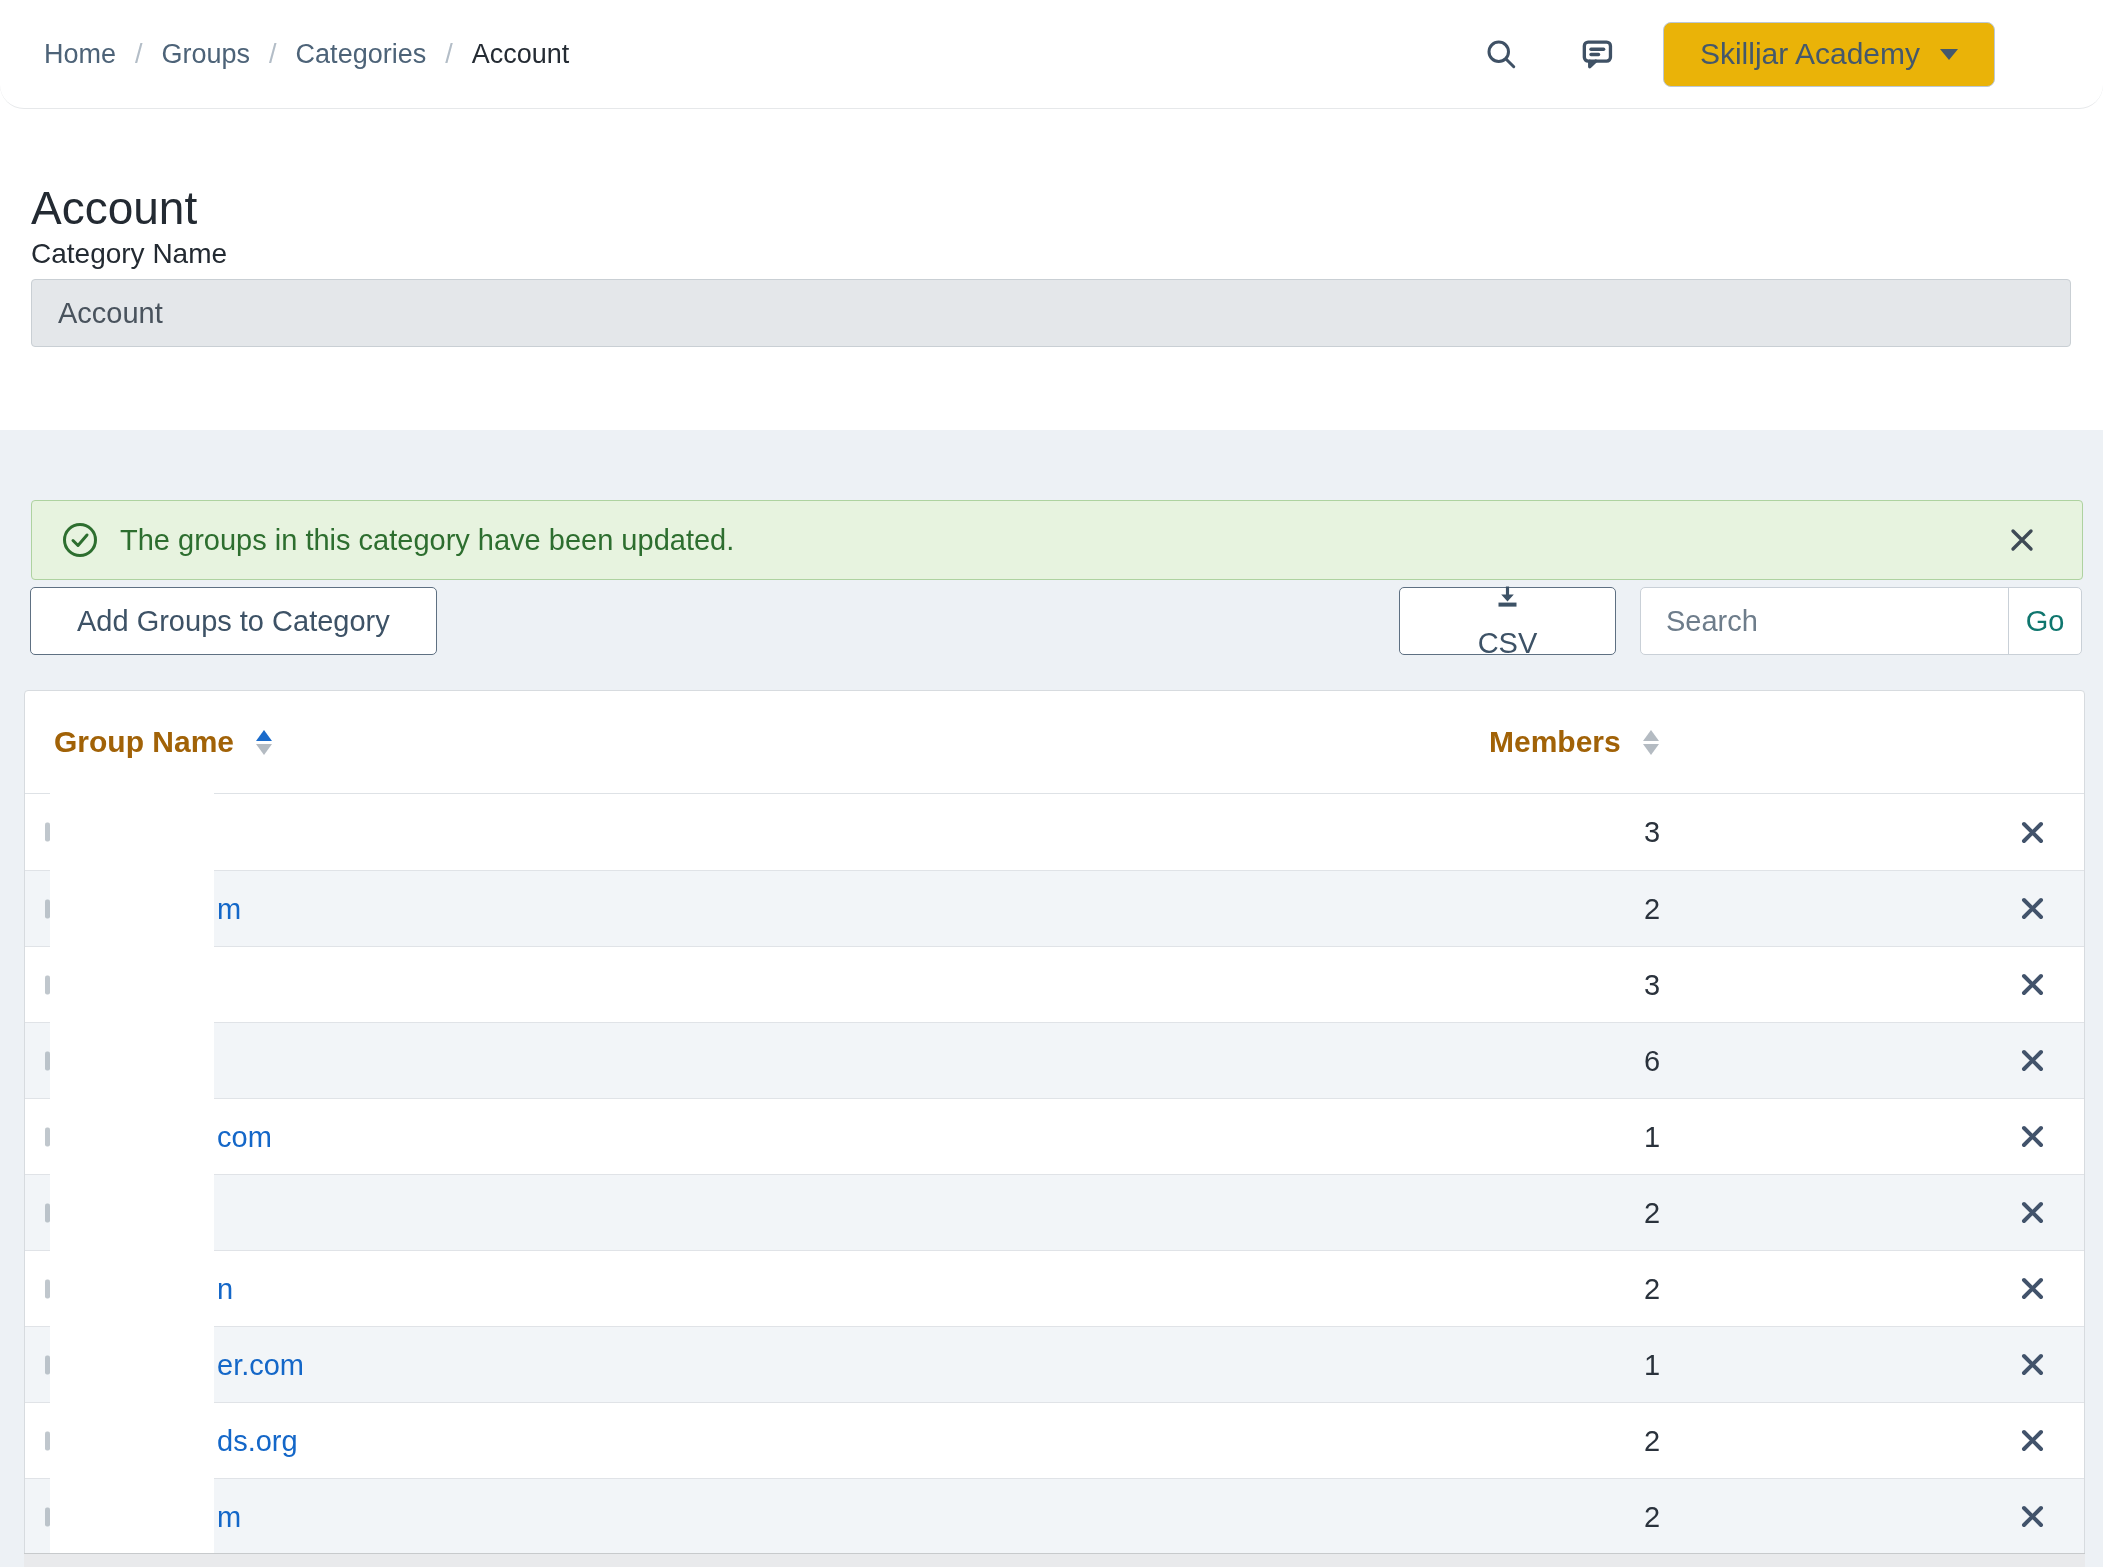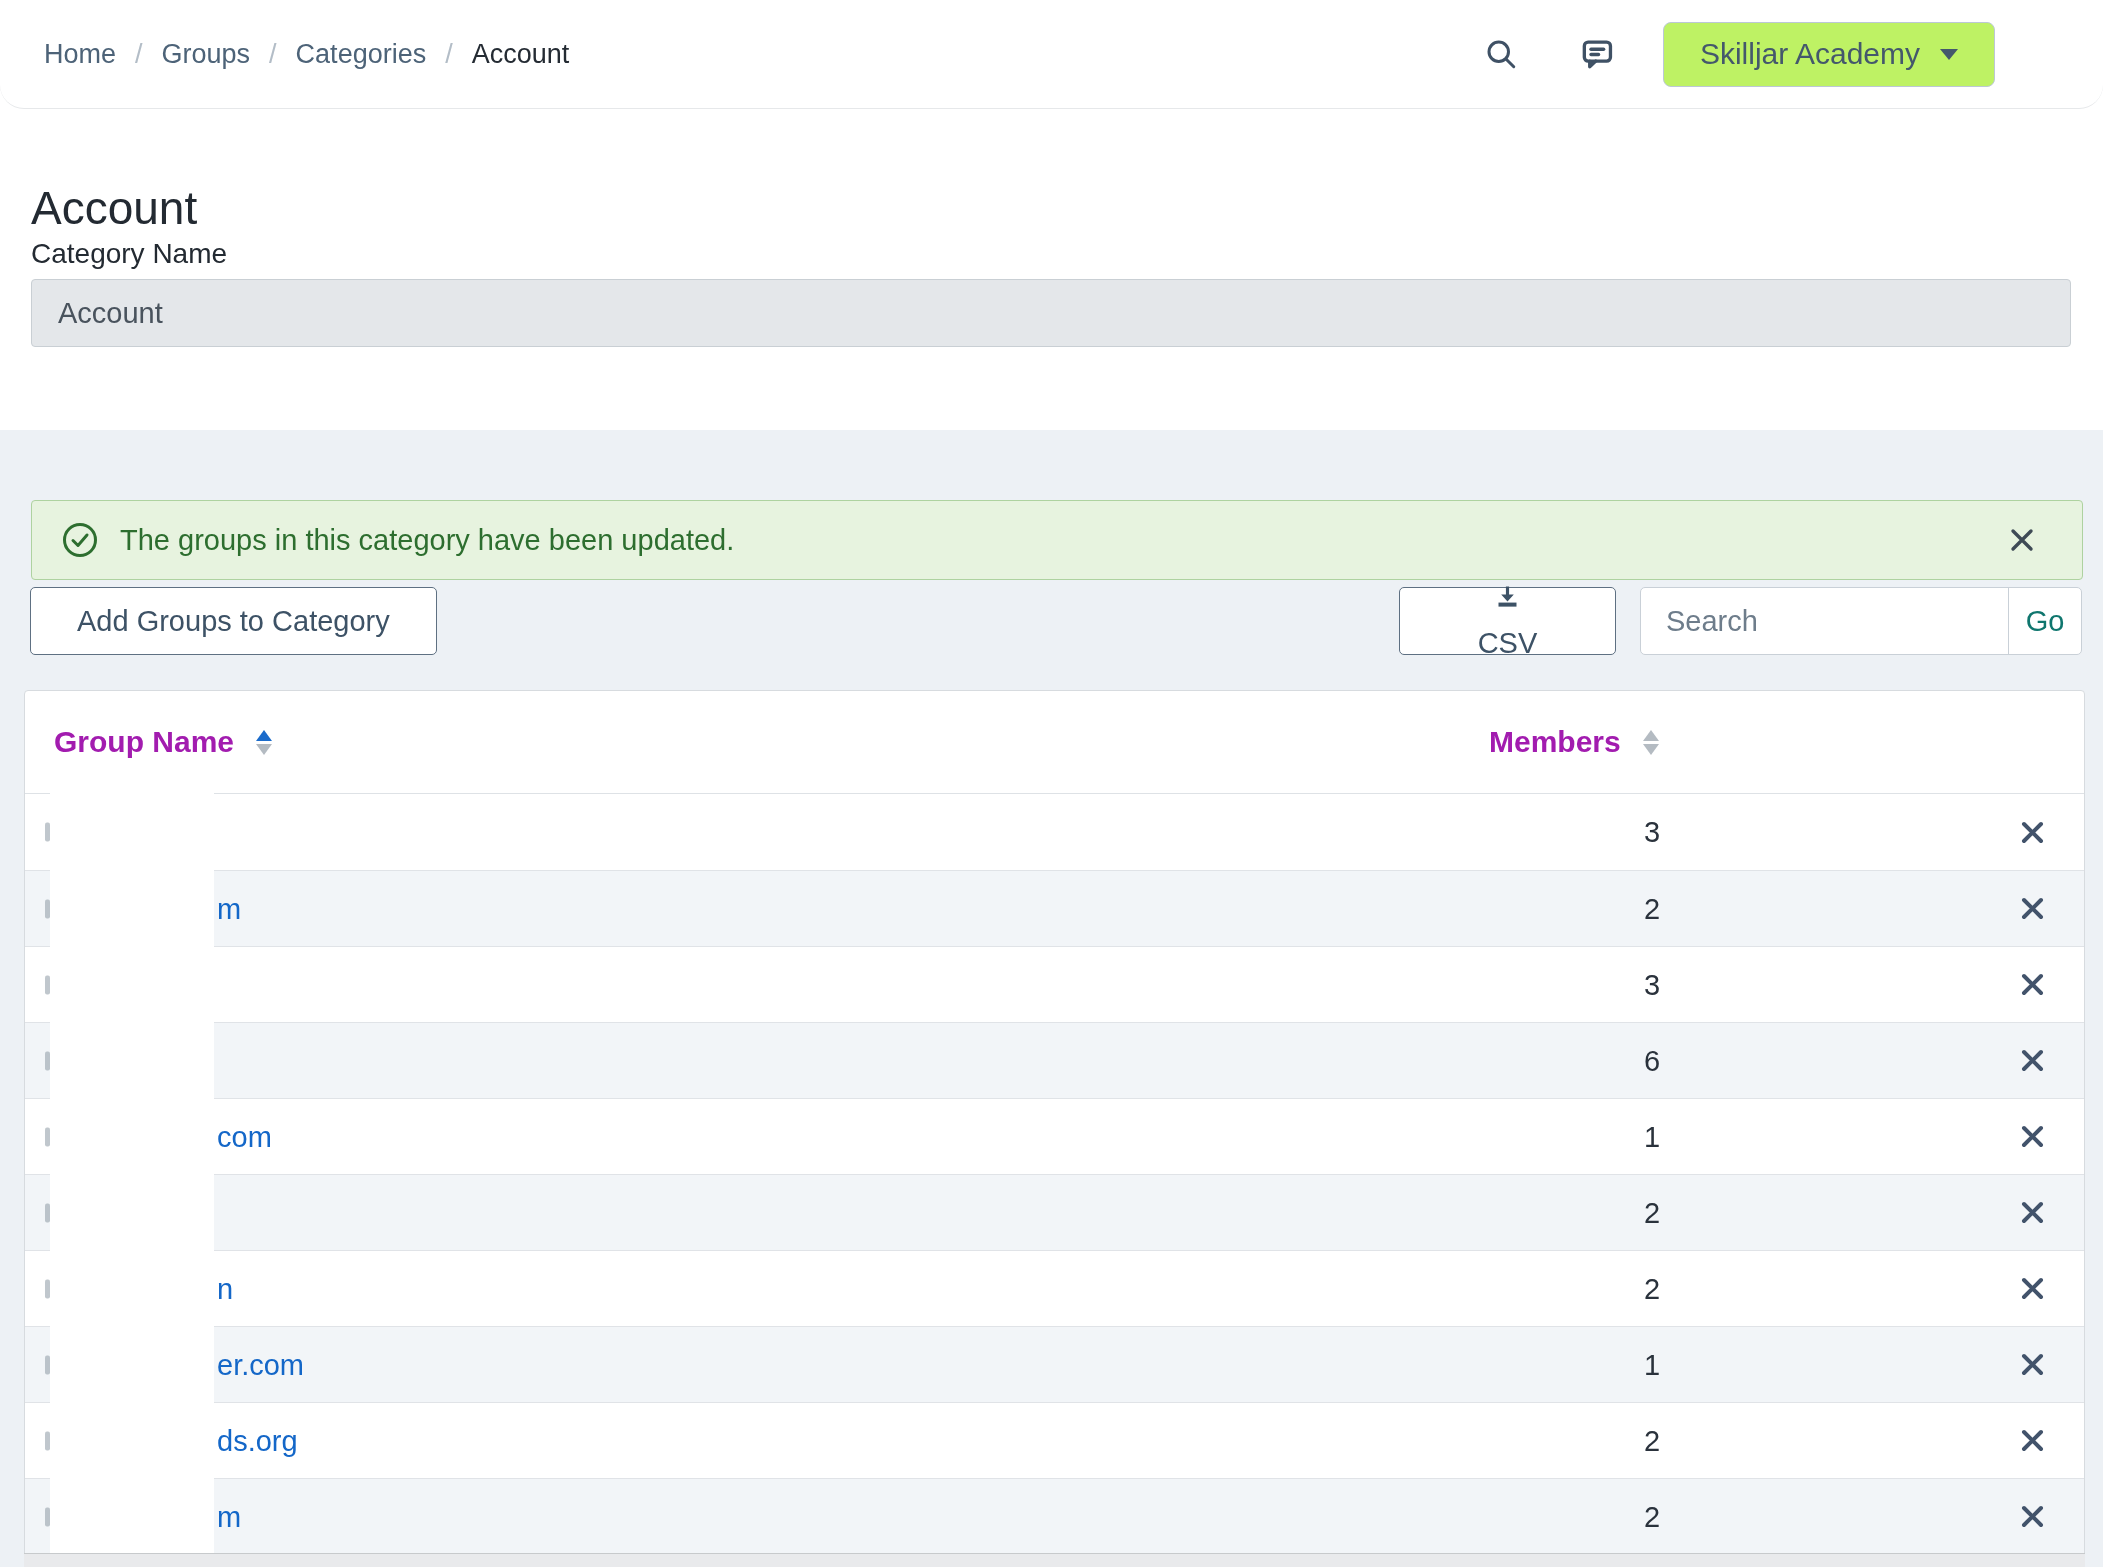--- a/index.html
+++ b/index.html
@@ -15,21 +15,21 @@
   .crumbs{position:absolute;left:44px;top:0;height:108px;display:flex;align-items:center;font-size:27px;}
   .crumbs a{color:#4d6378;text-decoration:none;cursor:pointer;}
   .crumbs .sep{color:#b3bdc7;margin:0 19px;}
   .crumbs .current{color:#242b33;}
   .top-actions{position:absolute;right:108px;top:0;height:108px;display:flex;align-items:center;}
   .icon-btn{display:grid;place-items:center;width:44px;height:44px;cursor:pointer;}
   .icon-btn svg{display:block;}
   .search-ic{margin-right:52px;}
   .comment-ic{margin-right:44px;}
   .account-btn{
-    height:65px;border:1.5px solid #bcc8d6;border-radius:8px;background:#bef264;
+    height:65px;border:1.5px solid #bcc8d6;border-radius:8px;background:#eab308;
     display:flex;align-items:center;gap:20px;padding:0 36px;cursor:pointer;
     font-size:30px;color:#44586c;
   }
   .caret-down{width:0;height:0;border-left:9px solid transparent;border-right:9px solid transparent;border-top:11px solid #44586c;}
   
   .page-title{position:absolute;left:31px;top:150px;font-size:46px;font-weight:500;color:#232a32;z-index:2;}
   .cat-label{position:absolute;left:31px;top:238px;font-size:28px;color:#232a32;z-index:2;}
   .cat-input{
     position:absolute;left:31px;top:279px;width:2040px;height:68px;box-sizing:border-box;z-index:2;
     background:#e4e7ea;border:1px solid #c9cfd4;border-radius:4px;
@@ -62,21 +62,21 @@
     padding:0 0 0 25px;font-family:inherit;font-size:29px;color:#ec4899;
   }
   .search-input::placeholder{color:#6e7d8b;opacity:1;}
   .go-btn{width:72px;border-left:1px solid #c9d0d7;display:grid;place-items:center;font-size:29px;color:#0f766e;cursor:pointer;}
   
   .table-card{
     position:absolute;left:24px;top:690px;width:2061px;height:900px;box-sizing:border-box;z-index:2;
     background:#fff;border:1px solid #d7dbdf;border-radius:4px 4px 0 0;
   }
   .thead{position:relative;height:103px;box-sizing:border-box;border-bottom:1px solid #dee2e6;}
-  .th{position:absolute;top:50%;transform:translateY(-50%);font-size:30px;font-weight:700;color:#a21caf;cursor:pointer;display:flex;align-items:center;}
+  .th{position:absolute;top:50%;transform:translateY(-50%);font-size:30px;font-weight:700;color:#a16207;cursor:pointer;display:flex;align-items:center;}
   .th-name{left:29px;}
   .th-members{left:1464px;}
   .sorter{display:inline-flex;flex-direction:column;gap:3px;margin-left:22px;}
   .tri-up{width:0;height:0;border-left:8px solid transparent;border-right:8px solid transparent;border-bottom:11px solid #b4bbc2;}
   .tri-down{width:0;height:0;border-left:8px solid transparent;border-right:8px solid transparent;border-top:11px solid #b4bbc2;}
   .sort-asc .tri-up{border-bottom-color:#1a6bcb;}
   .row{position:relative;height:76px;box-sizing:border-box;background:#fff;}
   .row + .row{border-top:1px solid #e0e3e7;}
   .row.light{background:#f2f5f8;}
   .sliver{position:absolute;left:20px;top:50%;transform:translateY(-50%);width:5px;height:19px;background:#96a1ab;border-radius:2px;opacity:.6;}

